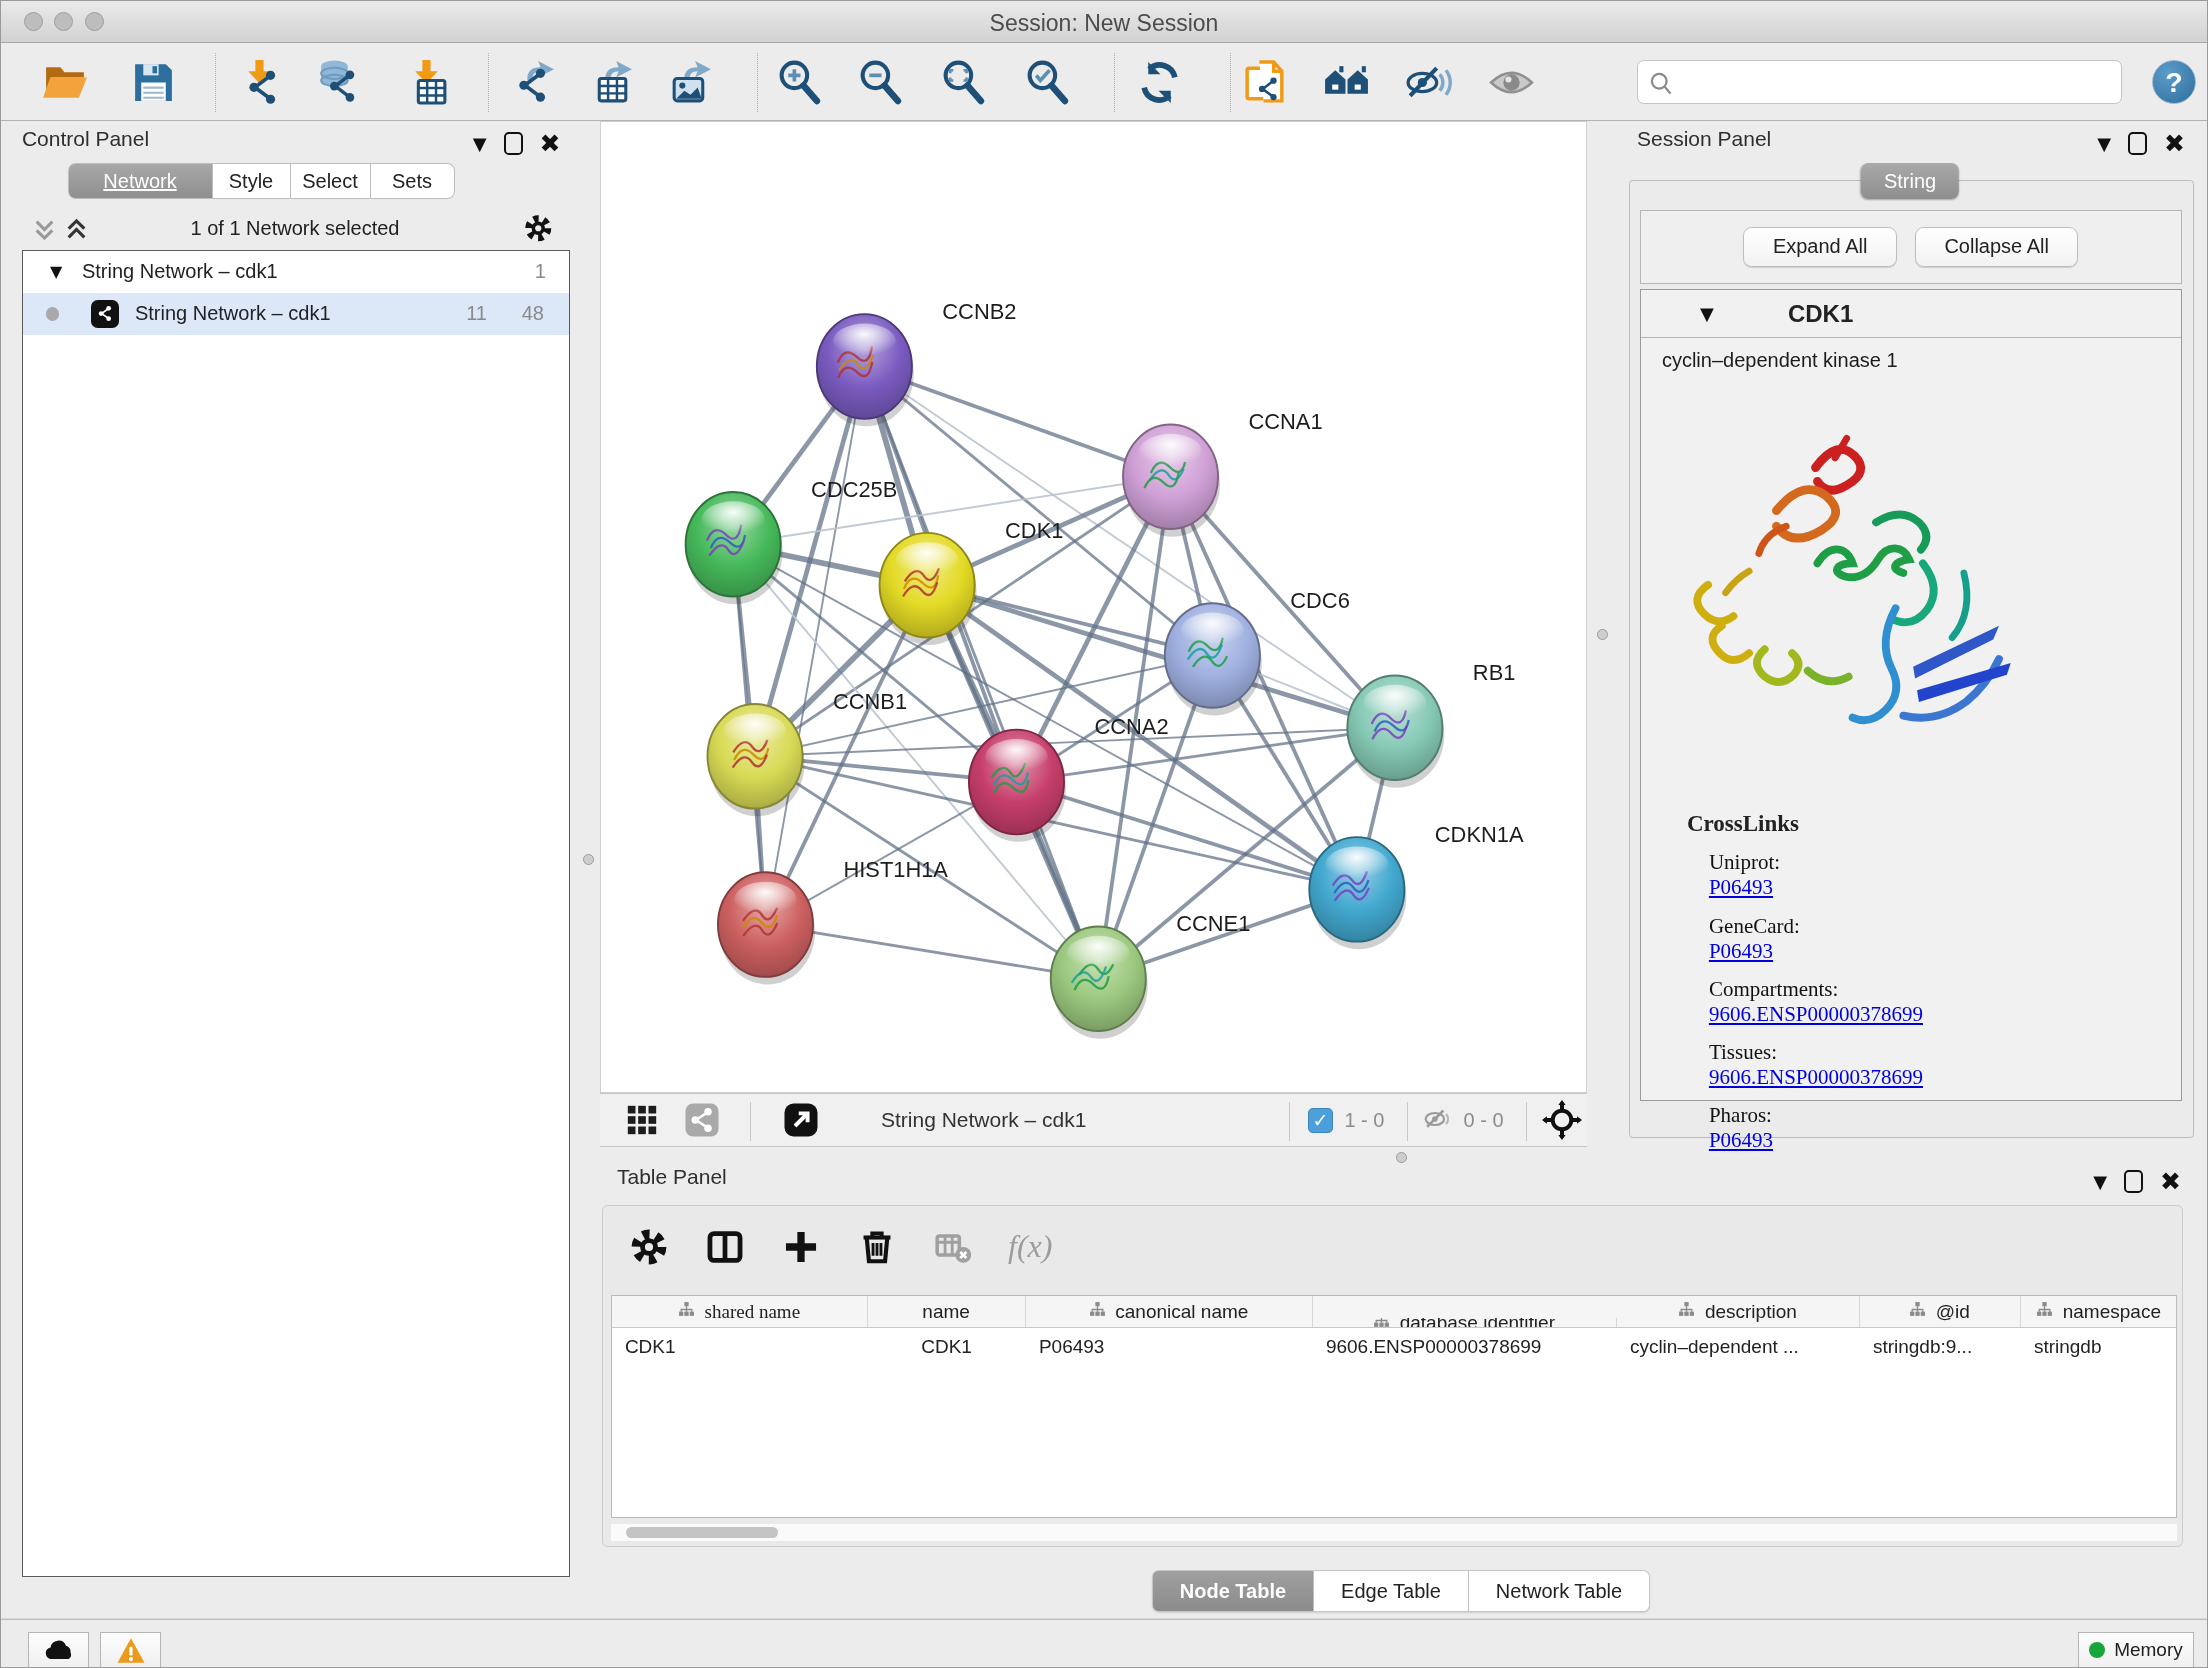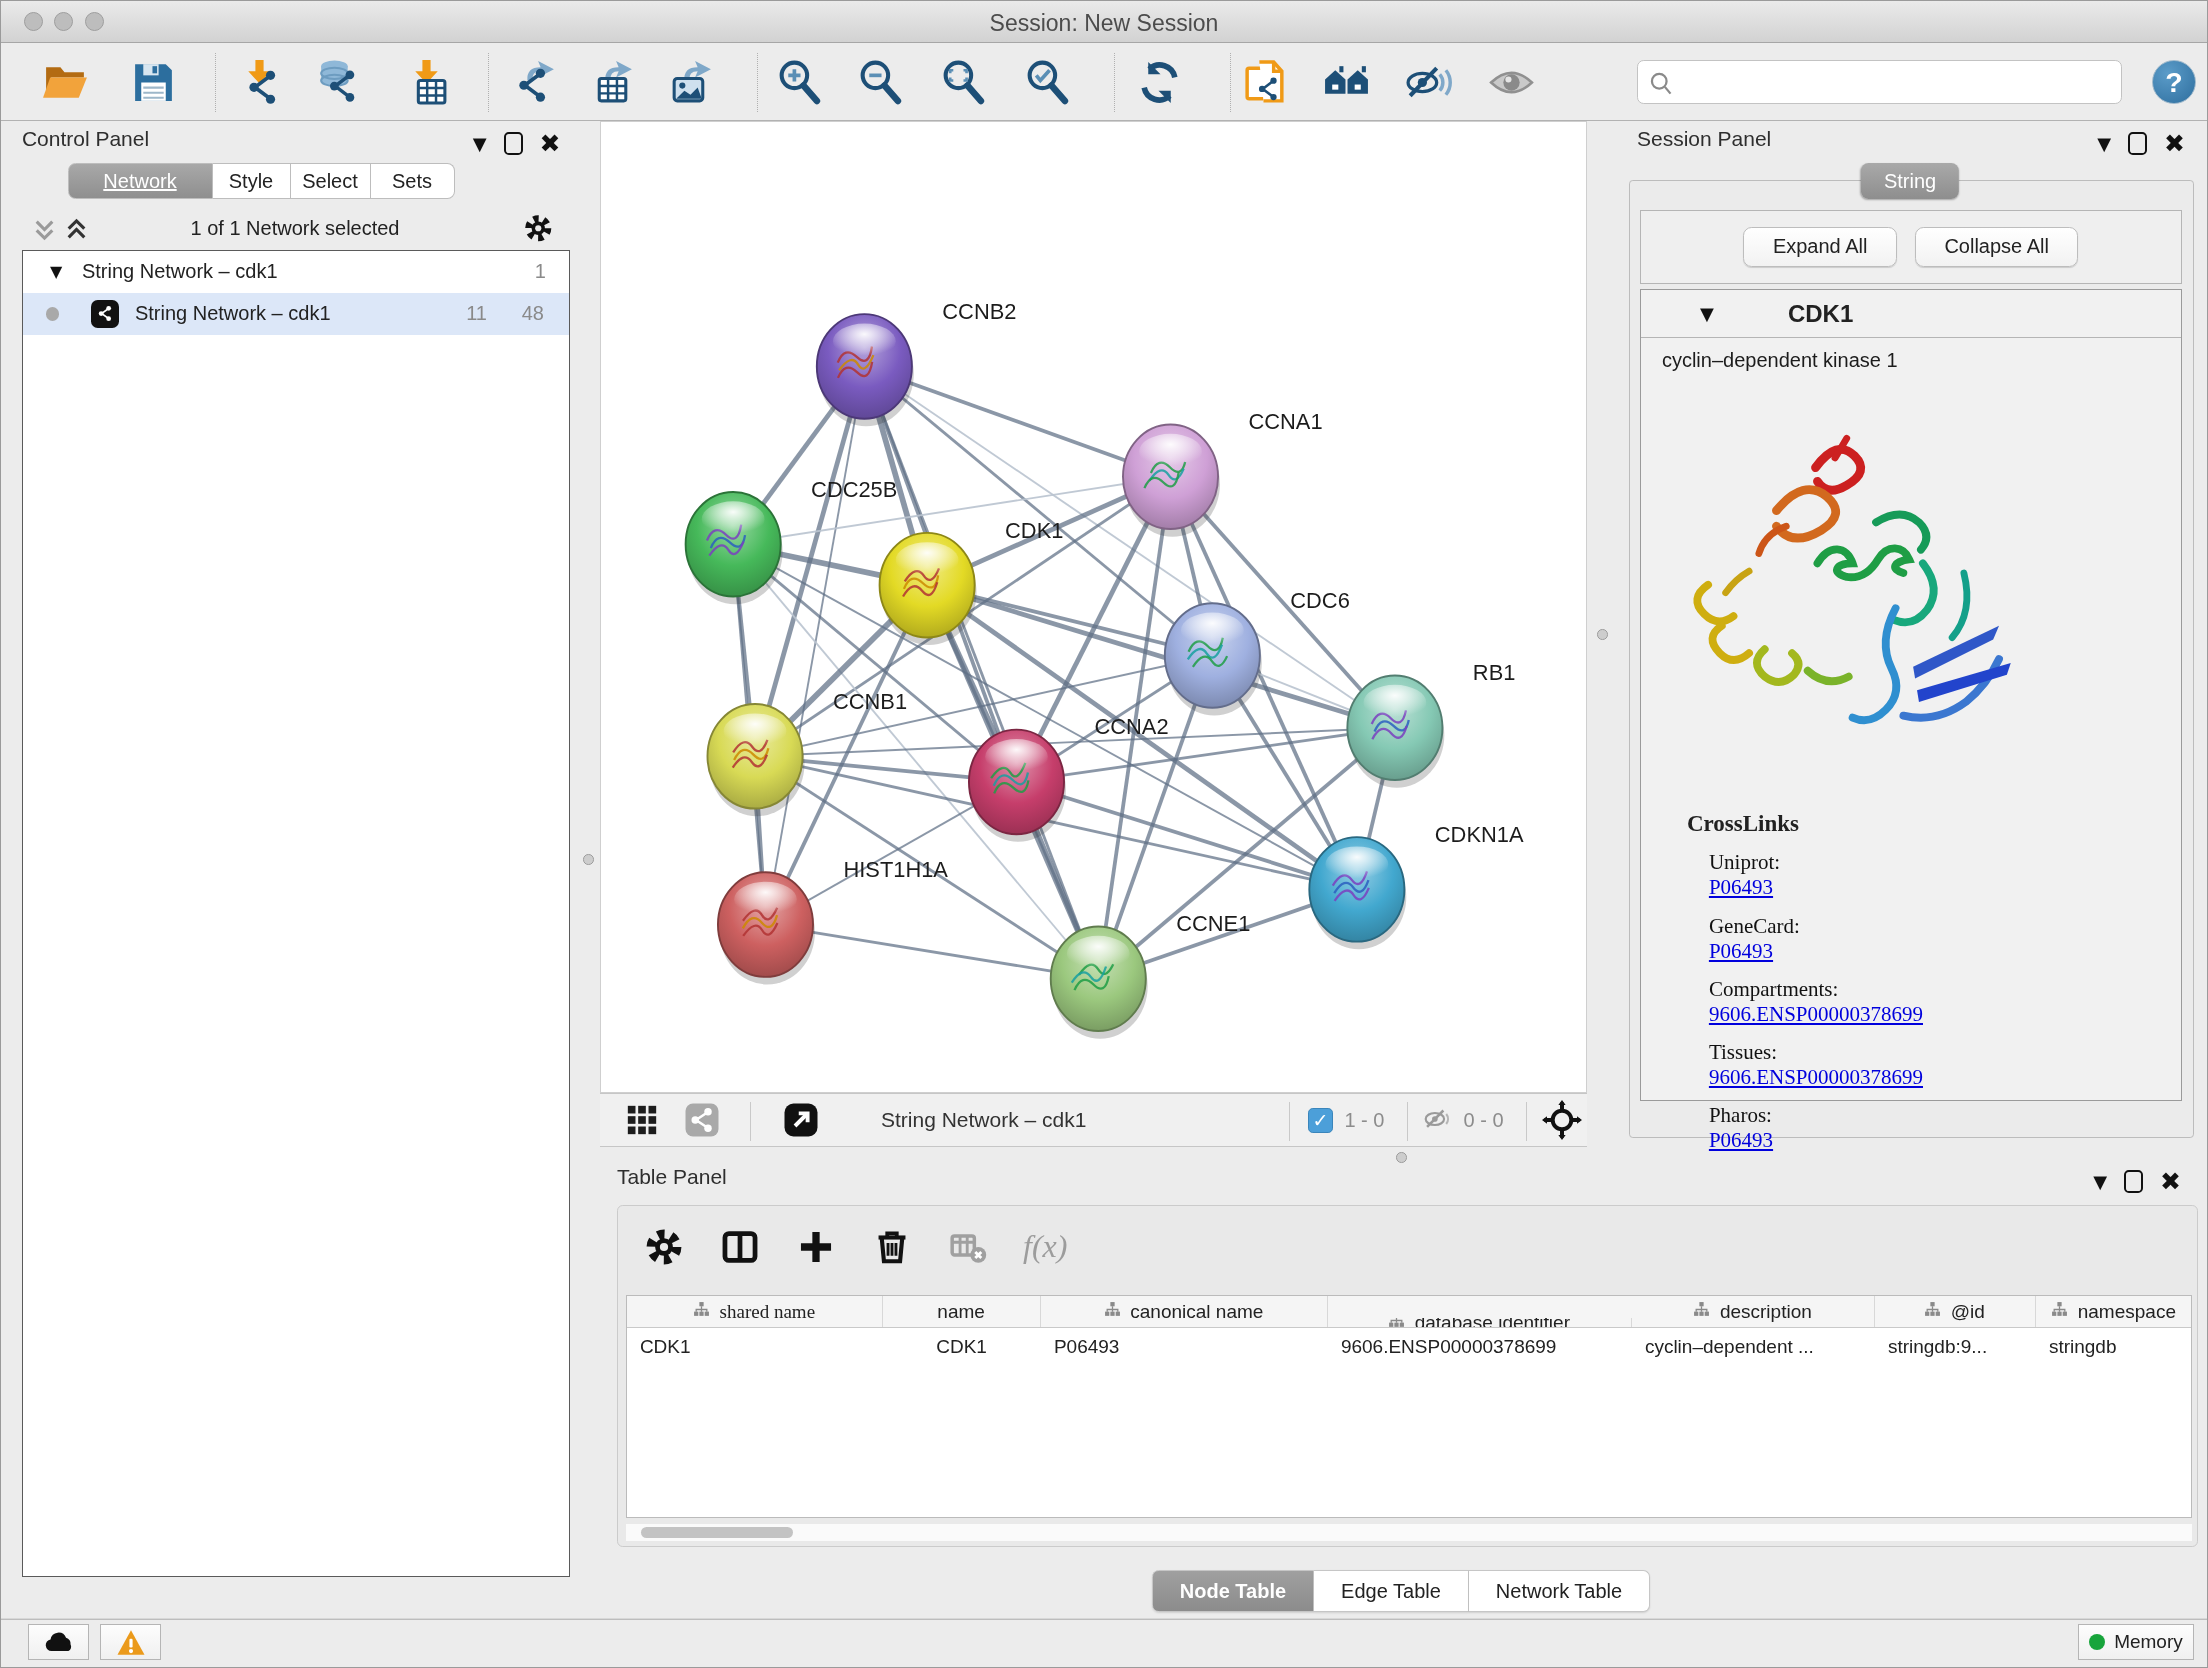--- a/index.html
+++ b/index.html
@@ -98,21 +98,21 @@
   .rp-desc { position:absolute; left:21px; top:59px; font-size:20px; color:#1c1c1c; }
   .protein-wrap { position:absolute; left:30px; top:122px; width:371px; height:371px; }
   .crosslinks { position:absolute; left:0; top:521px; width:100%;
     font-family:"Liberation Serif", serif; }
   .cl-head { font-size:23px; font-weight:bold; margin-left:46px; }
   .cl-row { display:flex; margin:13.3px 0 0 68px; font-size:21px;flex-direction:column; }
   .cl-label { width:169px; color:#111; }
   .cl-link { color:#0000dd; text-decoration:underline; }
   
   .table-panel { position:absolute; left:599px; top:1153px; width:1602px; height:464px; }
-  .tp-card { position:absolute; left:17px; top:51px; width:1581px; height:342px;
+  .tp-card { position:absolute; left:2px; top:51px; width:1581px; height:342px;
     background:#e9e9e9; border:1px solid #cbcbcb; border-radius:5.7px; }
   .tp-tools { position:absolute; left:25px; top:11.4px; height:59px; display:flex;
     gap:34px; align-items:center; }
   .tp-tools .ic { width:42px; height:42px; display:flex; align-items:center; justify-content:center; }
   .tp-tools svg { width:38px; height:38px; }
   .fx { font-family:"Liberation Serif", serif; font-style:italic; font-size:32px; color:#9c9c9c; }
   .dtable { position:absolute; left:7.6px; top:89px; width:1566px; height:223px;
     background:#fff; border:1px solid #bbb; overflow:hidden; }
   .dt-headrow { display:flex; height:32px; background:#f5f5f5; border-bottom:1px solid #c9c9c9; }
   .dt-h { display:flex; align-items:center; justify-content:center; gap:9.5px;
@@ -125,21 +125,21 @@
   .tp-tabs { position:absolute; left:0; bottom:5.7px; width:100%; display:flex; justify-content:center; }
   .tp-tab { height:42px; padding:0 27px; display:flex; align-items:center; background:#fff;
     border:1px solid #c6c6c6; border-left:none; font-size:20px;
     box-shadow:0 1px 1.9px rgba(0,0,0,.12); }
   .tp-tab:first-child { border-left:1px solid #c6c6c6; border-radius:6.7px 0 0 6.7px;font-weight:bold; }
   .tp-tab:last-child { border-radius:0 6.7px 6.7px 0; }
   .tp-tab.active { background:linear-gradient(#a0a0a0,#8c8c8c); color:#fff; }
   
   .statusbar { position:absolute; left:0; top:1617px; width:100%; height:51px;
     background:#ececec; border-top:1.9px solid #d8d8d8; box-shadow:inset 0 1px 0 #bdbdbd; }
-  .sb-btn { position:absolute; top:5px; height:36px; background:linear-gradient(#fdfdfd,#f0f0f0);
+  .sb-btn { position:absolute; top:13px; height:36px; background:linear-gradient(#fdfdfd,#f0f0f0);
     border:1.9px solid #b5b5b5; display:flex; align-items:center; justify-content:center; gap:9.5px; }
   .mem-dot { width:16px; height:16px; border-radius:50%; background:#17a43b; }
   .mem-lbl { font-size:19px; color:#222; }
 </style>
 </head>
 <body>
 
 <div class="app">
 
   <div class="titlebar">

